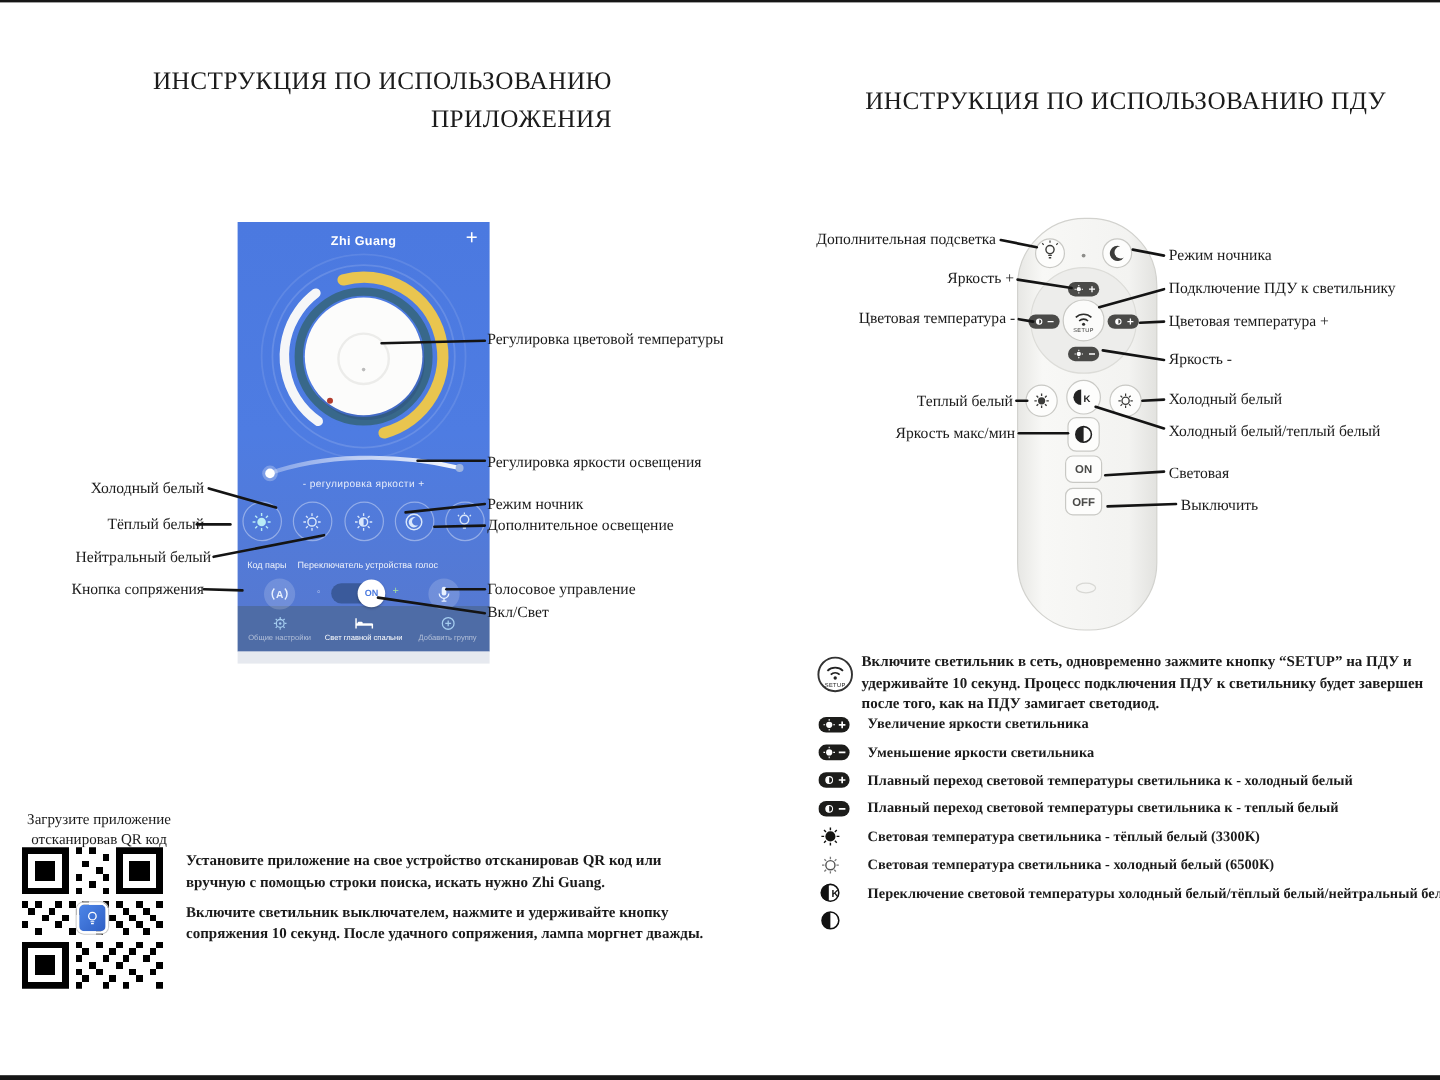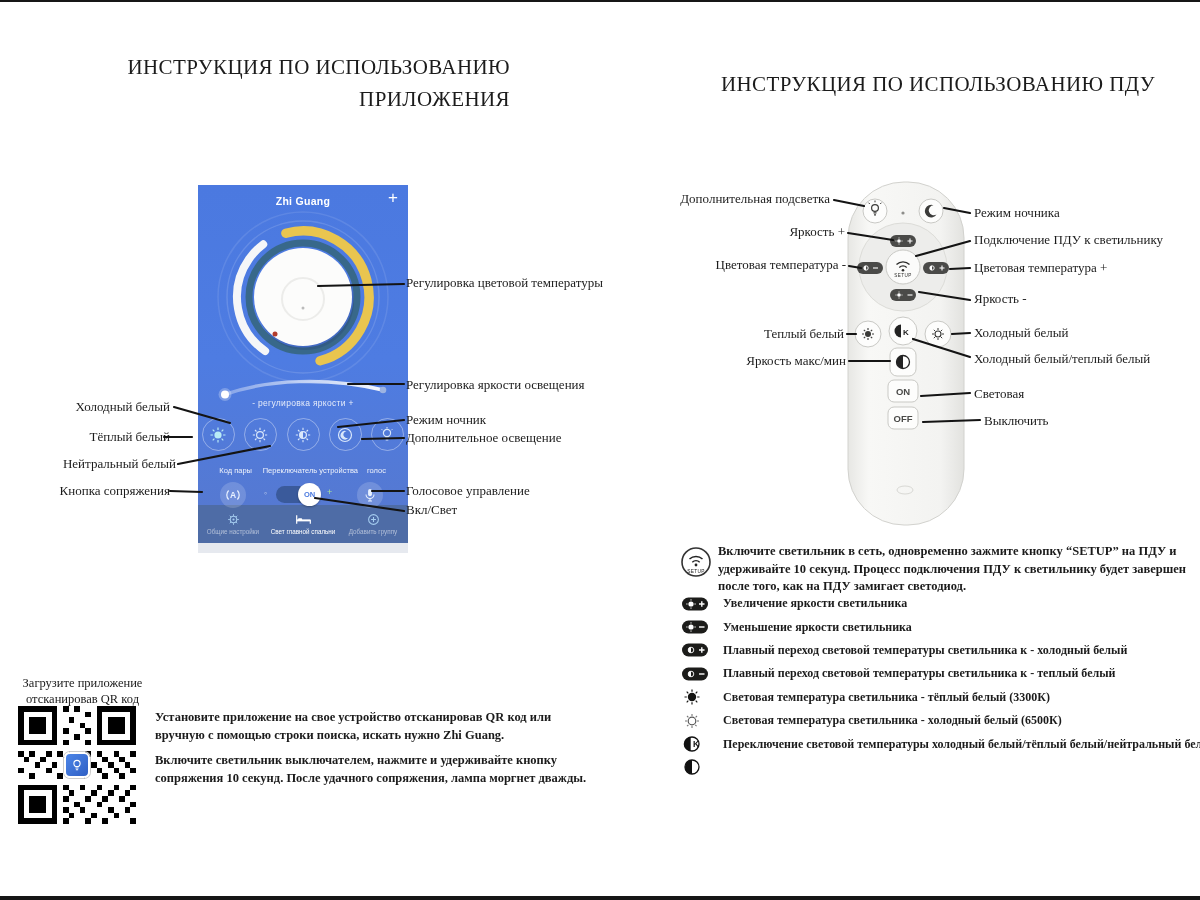--- a/index.html
+++ b/index.html
@@ -15,21 +15,21 @@
   .overlay{position:absolute;left:0;top:0;pointer-events:none}
 
   
   .app{position:absolute;left:198px;top:185px;width:176px;height:368px;font-family:"Liberation Sans",sans-serif}
   .app-blue{position:relative;width:210px;height:320px;background:linear-gradient(180deg,#4b79e0 0%,#4e7ce2 55%,#5579d2 100%)}
   .app-header{position:absolute;left:0;top:6px;width:100%;text-align:center}
   .app-title{color:#fff;font-size:10.5px;font-weight:700;letter-spacing:.3px}
   .app-add{position:absolute;right:10px;top:-3px;color:#fff;font-size:17px;font-weight:400}
   .sl-label{position:absolute;left:0;top:213px;width:100%;text-align:center;color:rgba(255,255,255,.85);font-size:8.5px;letter-spacing:.3px}
   .ic{position:absolute;width:33px;height:33px;border:1px solid rgba(255,255,255,.38);border-radius:50%;display:flex;align-items:center;justify-content:center}
-  .rowlab{position:absolute;color:rgba(255,255,255,.9);font-size:7.5px;text-align:right}
+  .rowlab{position:absolute;color:rgba(255,255,255,.9);font-size:7.5px;text-align:left}
   .ic2{position:absolute;width:26px;height:26px;background:rgba(255,255,255,.17);border-radius:50%;display:flex;align-items:center;justify-content:center}
   .toggle{position:absolute;left:78px;top:301px;width:44px;height:17px;background:#3a5a9b;border-radius:9px}
   .knob{position:absolute;left:22px;top:-3px;width:23px;height:23px;background:#fff;border-radius:50%;display:flex;align-items:center;justify-content:center;font-size:7.5px;font-weight:700;color:#4a79df;box-shadow:0 1px 2px rgba(0,0,0,.3)}
   .tmark{position:absolute;font-size:9px;color:rgba(255,255,255,.6)}
   .app-nav{width:210px;height:38px;background:#4e6ca6;display:flex}
   .nav-it{flex:1;display:flex;flex-direction:column;align-items:center;justify-content:center;gap:2px}
   .nav-lb{font-size:6.3px;color:rgba(255,255,255,.55);white-space:nowrap}
   .nav-it.mid .nav-lb{color:#fff}
   .app-strip{width:210px;height:10px;background:#e6e9ef}
 

